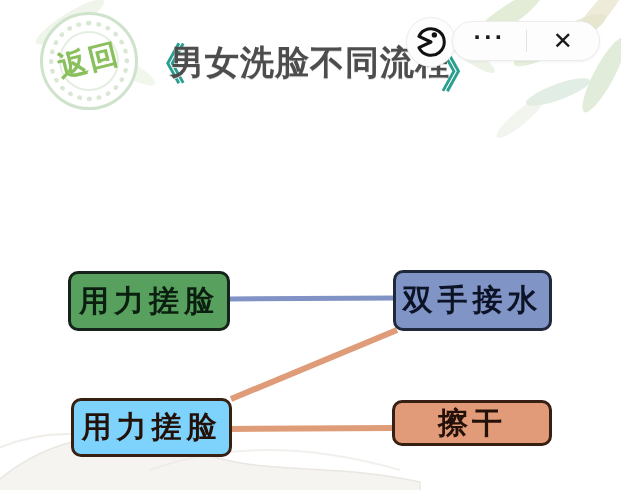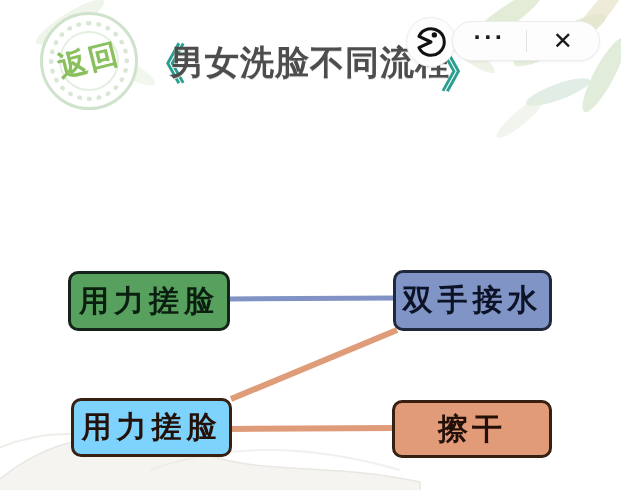--- a/index.html
+++ b/index.html
@@ -45,21 +45,21 @@
   .lines{position:absolute;left:0;top:0;width:621px;height:490px;z-index:1;}
   .node{position:absolute;z-index:2;display:flex;align-items:center;justify-content:center;
         border:3px solid;border-radius:10px;box-sizing:border-box;
         font-family:"DejaVu Serif","Liberation Serif",serif;font-weight:600;font-size:30px;cursor:pointer;}
   .node-1{left:68px;top:271px;width:162px;height:60px;background:#57a05d;border-color:#16231a;
         color:#0b1f10;letter-spacing:5px;}
   .node-2{left:393px;top:270px;width:159px;height:61px;background:#8194c6;border-color:#20283c;
         color:#0c1326;letter-spacing:5px;text-align:center;}
   .node-3{left:71px;top:398px;width:161px;height:59px;background:#7dd3fc;border-color:#371f12;
         color:#231008;letter-spacing:5px;}
-  .node-4{left:392px;top:400px;width:160px;height:58px;background:#e29b79;border-color:#371f12;
+  .node-4{left:392px;top:400px;width:160px;height:46px;background:#e29b79;border-color:#371f12;
         color:#231008;letter-spacing:4px;}
 </style>
 </head>
 <body>
 
 <div id="screen">
 
   <svg class="bg-decor" viewBox="0 0 621 490">
 
     <ellipse cx="70" cy="22" rx="40" ry="9" transform="rotate(-32 70 22)" fill="#e2ecd9" opacity="0.55"></ellipse>

